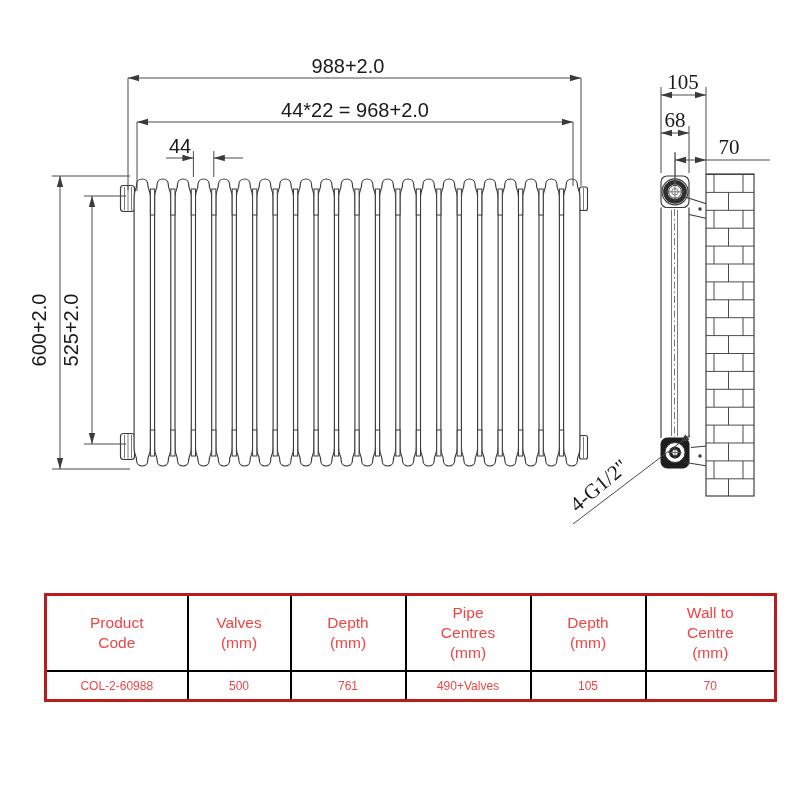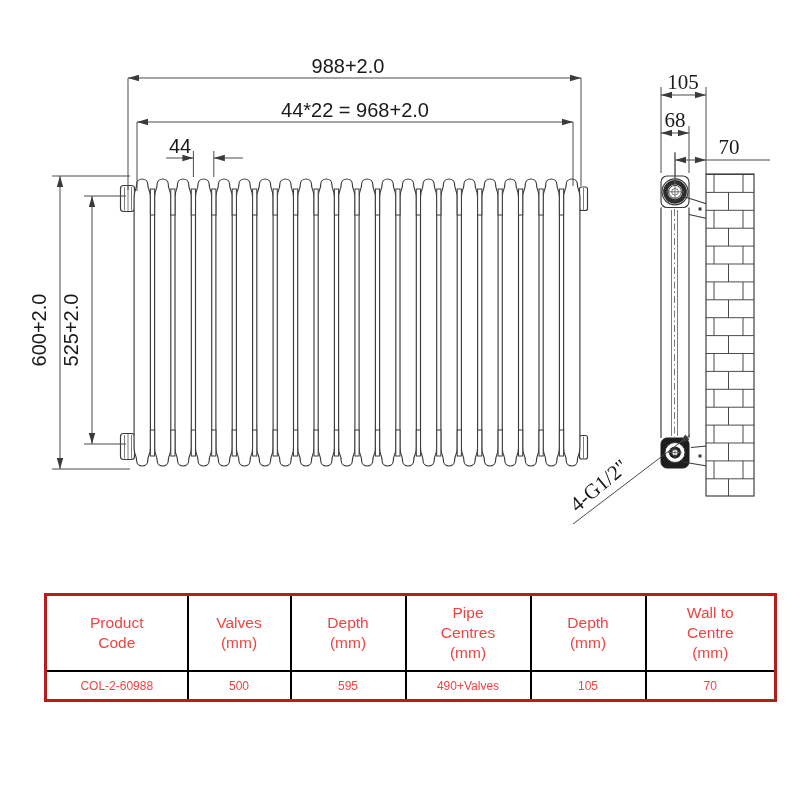--- a/index.html
+++ b/index.html
@@ -230,20 +230,20 @@
 (mm)</th>
       <th>Depth
 (mm)</th>
       <th>Wall to
 Centre
 (mm)</th>
     </tr>
     <tr>
       <td>COL-2-60988</td>
       <td>500</td>
-      <td>595</td>
+      <td>761</td>
       <td>490+Valves</td>
       <td>105</td>
       <td>70</td>
     </tr>
   </tbody>
     </table>
 </div>
 
 </body></html>

